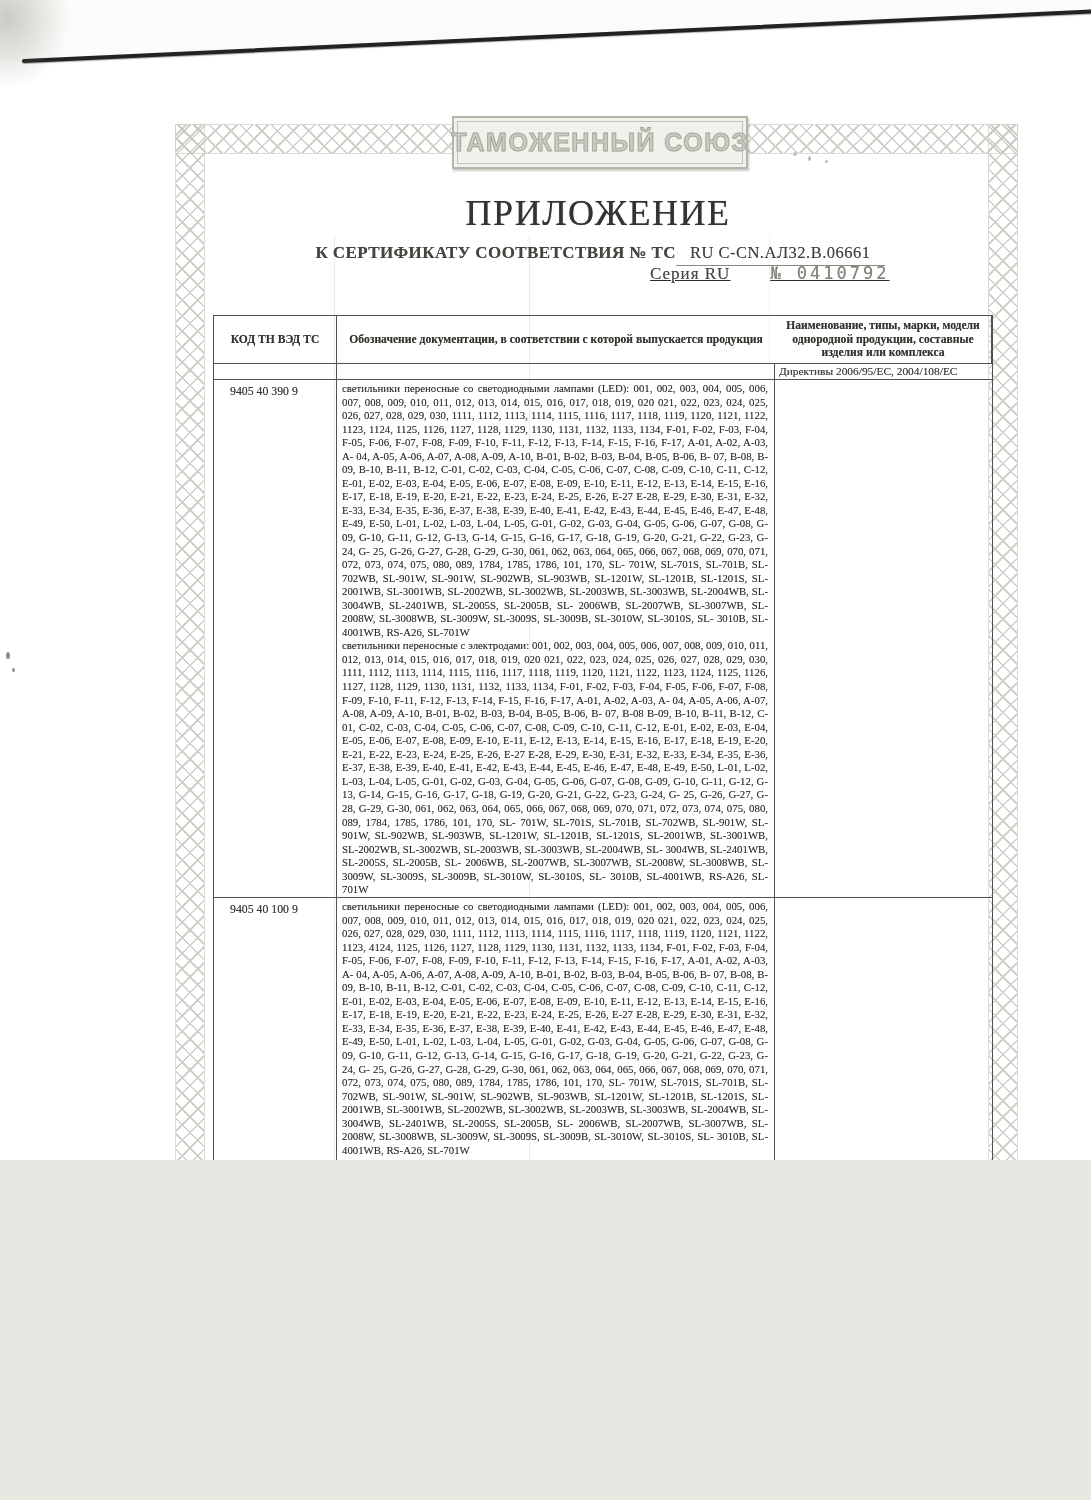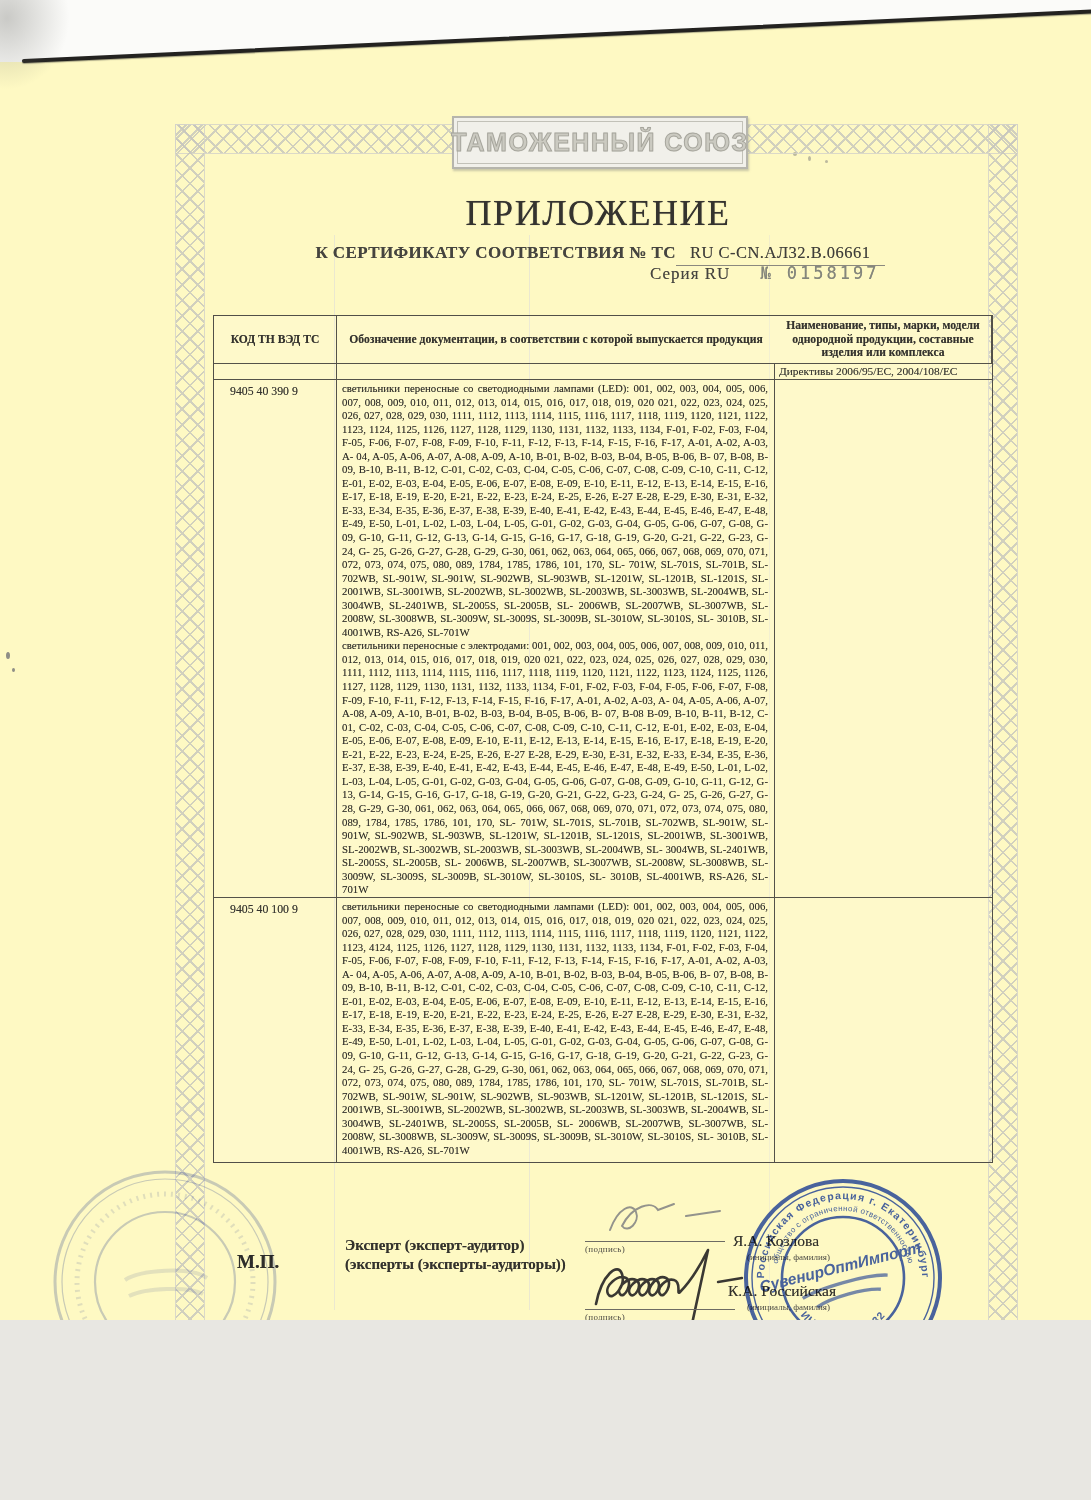--- a/index.html
+++ b/index.html
@@ -1,16 +1,16 @@
 <!DOCTYPE html>
 <html><head>
 <meta charset="utf-8">
 <style>
   html,body{margin:0;padding:0;background:#e8e7e2;}
-  .page{position:relative;width:1091px;height:1320px;background:#fef9c3;overflow:hidden;
+  .page{position:relative;width:1091px;height:1160px;background:#ffffff;overflow:hidden;
         font-family:"Liberation Serif","DejaVu Serif",serif;color:#2e2d29;}
   .page *{box-sizing:border-box;}
 
   
   .top-white{position:absolute;left:0;top:0;width:1091px;height:70px;background:#fbfbf9;
              clip-path:polygon(0 0,1091px 0,1091px 10px,25px 62px,0 62px);}
   .top-line{position:absolute;left:22px;top:59px;width:1075px;height:4px;background:#232220;
             border-radius:2px;transform:rotate(-2.65deg);transform-origin:left center;box-shadow:0 1px 1px rgba(40,40,38,.4);}
   .corner-smudge{position:absolute;left:0;top:0;width:70px;height:90px;
             background:radial-gradient(ellipse at 10% 20%,rgba(110,110,104,.35),rgba(110,110,104,0) 70%);}
@@ -41,21 +41,21 @@
           letter-spacing:1.5px;color:#cbcac1;-webkit-text-stroke:.9px #a6a59c;text-shadow:0 0 1px #b0afa6;white-space:nowrap;}
 
   
   .title{position:absolute;left:205px;top:192px;width:786px;text-align:center;font-size:36px;
          letter-spacing:1.5px;color:#34332f;text-shadow:0 0 .7px rgba(52,51,47,.8);}
   .subtitle{position:absolute;left:250px;top:243px;width:700px;display:flex;justify-content:center;
          align-items:baseline;gap:0;}
   .subtitle-label{font-size:17px;font-weight:bold;letter-spacing:.4px;color:#45443f;text-shadow:0 0 .5px rgba(69,68,63,.6);white-space:nowrap;}
   .cert-number{font-size:16.5px;color:#3f3e3a;border-bottom:1.2px solid #8b897f;padding:0 14px 2px 14px;
          letter-spacing:.5px;text-shadow:0 0 .5px rgba(63,62,58,.5);white-space:nowrap;}
-  .series{position:absolute;left:650px;top:263px;display:flex;gap:30px;align-items:baseline;}
+  .series{position:absolute;left:650px;top:263px;display:flex;gap:40px;align-items:baseline;text-decoration:underline;}
   .series-label{font-size:17px;color:#45443f;letter-spacing:1px;text-shadow:0 0 .5px rgba(69,68,63,.5);}
   .series-number{font-family:"DejaVu Sans Mono","Liberation Mono",monospace;font-size:17px;color:#84867c;
          letter-spacing:3px;text-shadow:0 0 .6px rgba(132,134,124,.7);}
 
   
   .cert-table{position:absolute;left:213px;top:315px;width:780px;border:1.6px solid #514f48;
          display:grid;grid-template-columns:123px 438px 217px;grid-template-rows:48px 16px 518px 264px;
          background:rgba(255,255,255,.12);}
   .cell{border-right:1.4px solid #545249;border-bottom:1.4px solid #545249;overflow:hidden;}
   .cell.last-col{border-right:none;}
@@ -108,21 +108,21 @@
     <span class="banner-text">ТАМОЖЕННЫЙ СОЮЗ</span>
   </div>
 
   <div class="title">ПРИЛОЖЕНИЕ</div>
   <div class="subtitle">
     <span class="subtitle-label">К СЕРТИФИКАТУ СООТВЕТСТВИЯ  № ТС</span>
     <span class="cert-number">RU C-CN.АЛ32.В.06661</span>
   </div>
   <div class="series">
     <span class="series-label">Серия RU</span>
-    <span class="series-number">№ 0158197</span>
+    <span class="series-number">№ 0410792</span>
   </div>
 
   <div class="cert-table">
     <div class="cell th">КОД ТН ВЭД ТС</div>
     <div class="cell th last-col">Обозначение документации, в соответствии с которой выпускается продукция</div>
     <div class="cell th">Наименование, типы, марки, модели однородной продукции, составные изделия или комплекса</div>
 
     <div class="cell"></div>
     <div class="cell"></div>
     <div class="cell last-col dir-cell">Директивы 2006/95/ЕС, 2004/108/ЕС</div>

